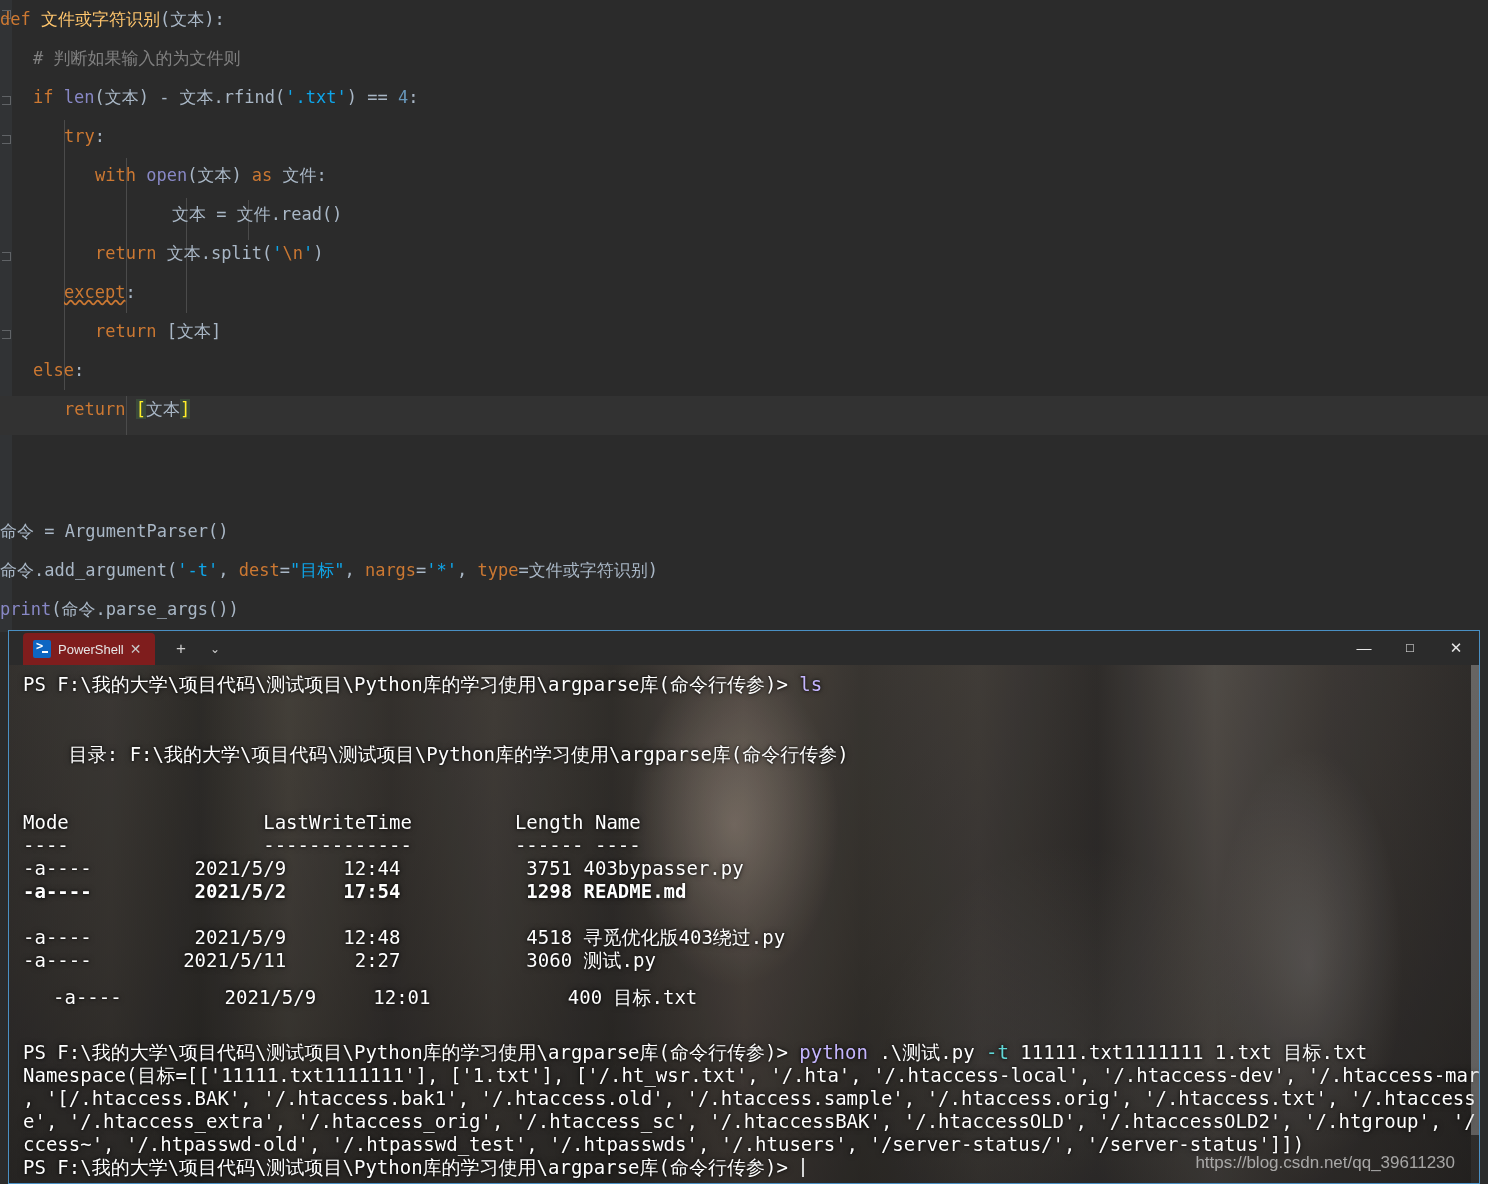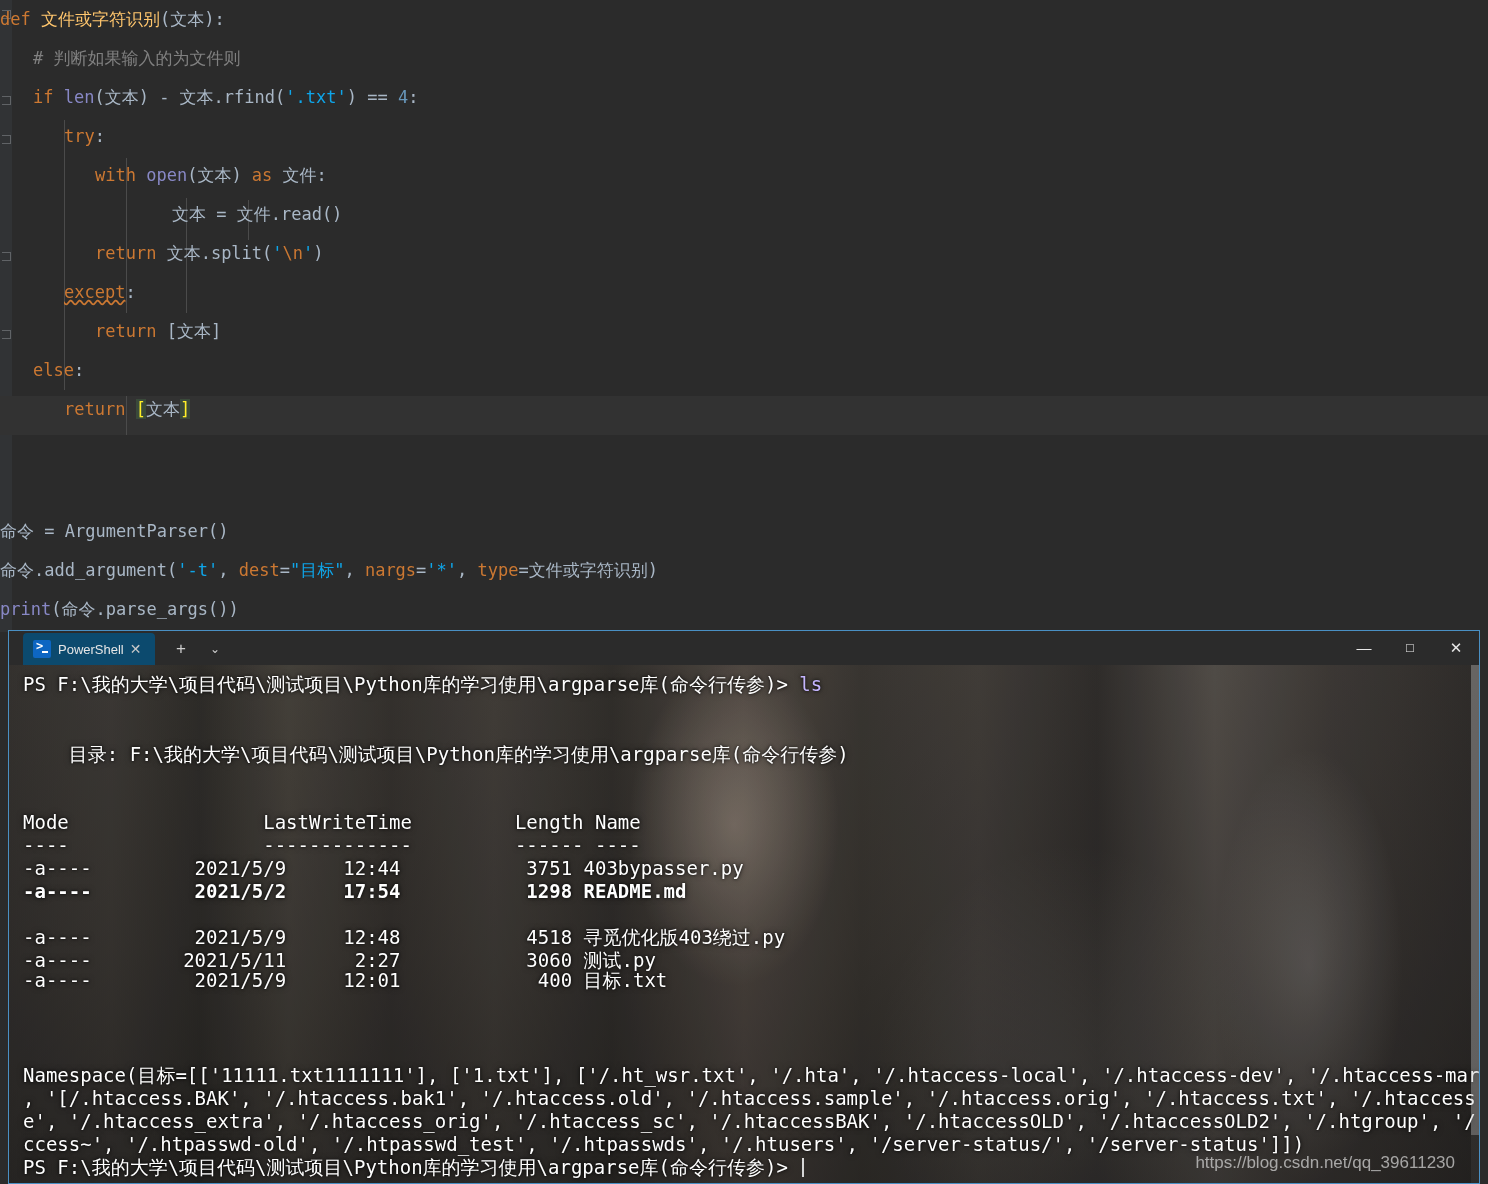--- a/index.html
+++ b/index.html
@@ -54,21 +54,21 @@
     position:absolute;left:8px;top:630px;width:1472px;height:554px;
     border:1px solid #4a90c4;box-sizing:border-box;
     background:#1d1d1d;overflow:hidden;
   }
   #titlebar{
     position:absolute;left:0;top:0;width:1470px;height:34px;
     background:#2b2b2b;
   }
   .tab{
     position:absolute;left:14px;top:2px;width:132px;height:32px;
-    background:#0c4a6e;border-radius:4px 4px 0 0;
+    background:#7f1d1d;border-radius:4px 4px 0 0;
     display:flex;align-items:center;
   }
   .tab-ico{
     width:18px;height:18px;margin-left:10px;background:#0d66c2;
     border-radius:2px;position:relative;flex:none;
   }
   .tab-ico:before{
     content:">";position:absolute;left:3px;top:-1px;color:#fff;
     font-size:12px;font-family:"DejaVu Sans Mono",monospace;font-weight:bold;
   }
@@ -211,21 +211,22 @@
     <div id="wall"></div>
     <div id="lines">
         <div class="tline" style="top: 8px;"><span>PS F:\我的大学\项目代码\测试项目\Python库的学习使用\argparse库(命令行传参)&gt; </span><span class="y">ls</span></div>
         <div class="tline" style="top: 146px;"><span>Mode                 LastWriteTime         Length Name</span></div>
         <div class="tline" style="top: 78px;"><span>    目录: F:\我的大学\项目代码\测试项目\Python库的学习使用\argparse库(命令行传参)</span></div>
         <div class="tline" style="top: 169px;"><span>----                 -------------         ------ ----</span></div>
         <div class="tline" style="top: 192px;"><span>-a----         2021/5/9     12:44           3751 403bypasser.py</span></div>
         <div class="tline" style="top: 215px; font-weight: bold;"><span>-a----         2021/5/2     17:54           1298 README.md</span></div>
         <div class="tline" style="top: 261px;"><span>-a----         2021/5/9     12:48           4518 寻觅优化版403绕过.py</span></div>
         <div class="tline" style="top: 284px;"><span>-a----        2021/5/11      2:27           3060 测试.py</span></div>
-        <div class="tline" style="top: 304px;"><span>-a----         2021/5/9     12:01            400 目标.txt</span></div>
+        <div class="tline" style="top: 321px; margin-left: 30px;"><span>-a----         2021/5/9     12:01            400 目标.txt</span></div>
+        <div class="tline" style="top: 376px;"><span>PS F:\我的大学\项目代码\测试项目\Python库的学习使用\argparse库(命令行传参)&gt; </span><span class="y">python</span><span> .\测试.py</span><span> </span><span class="c">-t</span><span> 11111.txt1111111 1.txt 目标.txt</span></div>
         <div class="tline" style="top: 399px;"><span>Namespace(目标=[['11111.txt1111111'], ['1.txt'], ['/.ht_wsr.txt', '/.hta', '/.htaccess-local', '/.htaccess-dev', '/.htaccess-marco'</span></div>
         <div class="tline" style="top: 422px;"><span>, '[/.htaccess.BAK', '/.htaccess.bak1', '/.htaccess.old', '/.htaccess.sample', '/.htaccess.orig', '/.htaccess.txt', '/.htaccess.sav</span></div>
         <div class="tline" style="top: 445px;"><span>e', '/.htaccess_extra', '/.htaccess_orig', '/.htaccess_sc', '/.htaccessBAK', '/.htaccessOLD', '/.htaccessOLD2', '/.htgroup', '/.hta</span></div>
         <div class="tline" style="top: 468px;"><span>ccess~', '/.htpasswd-old', '/.htpasswd_test', '/.htpasswds', '/.htusers', '/server-status/', '/server-status']])</span></div>
         <div class="tline" style="top: 491px;"><span>PS F:\我的大学\项目代码\测试项目\Python库的学习使用\argparse库(命令行传参)&gt; </span><span class="cursor"></span></div>
       </div>
 
     <div id="watermark">https://blog.csdn.net/qq_39611230</div>
   </div>
 

